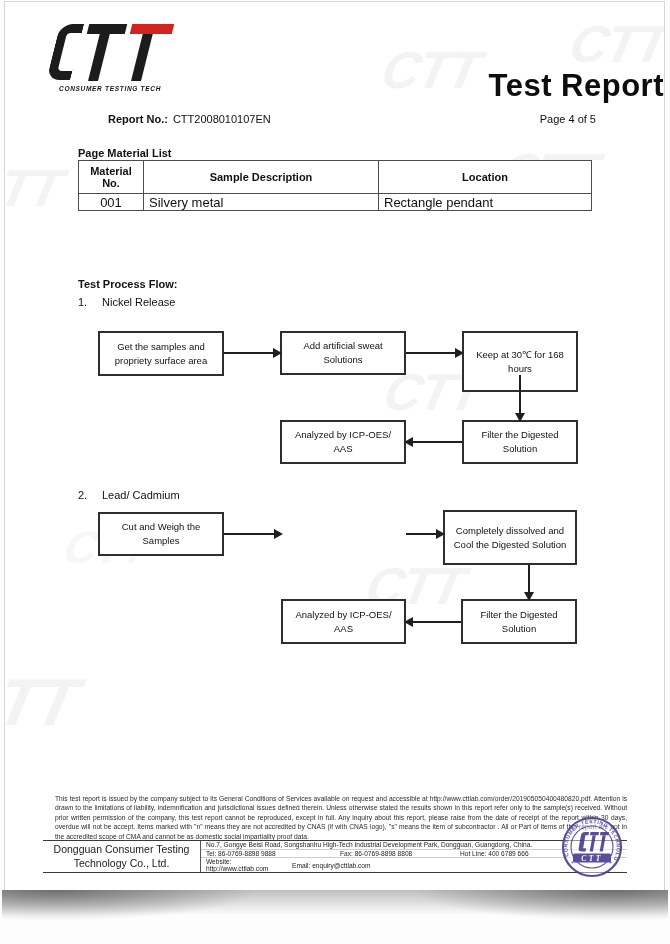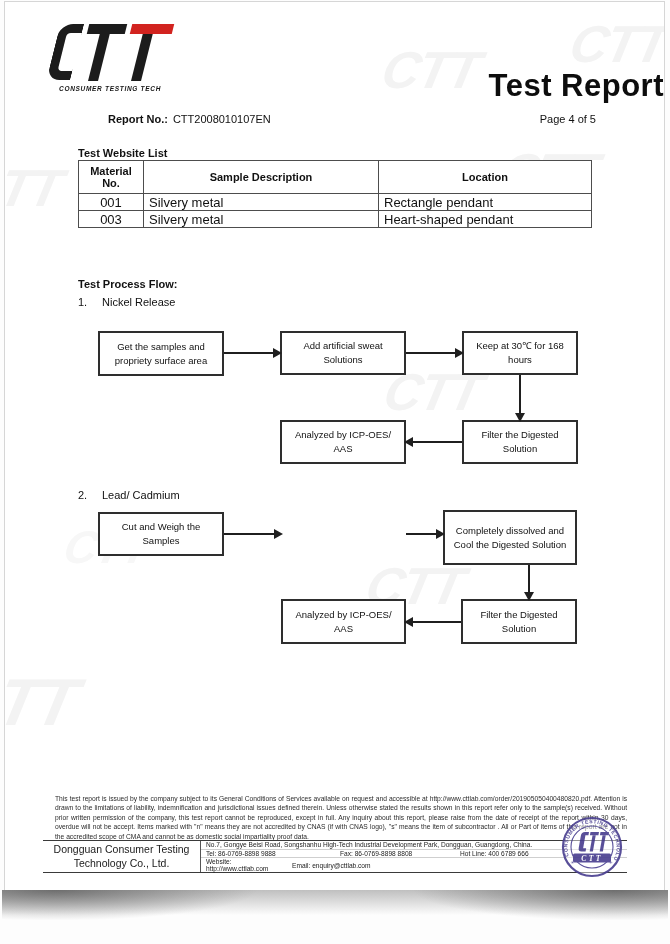--- a/index.html
+++ b/index.html
@@ -111,49 +111,44 @@
     </div>
     <div class="logo-sub">CONSUMER TESTING TECH</div>
   </div>
 
   <div class="title">Test Report</div>
   <div class="report-line">
     <b>Report No.:</b><span>CTT2008010107EN</span>
   </div>
   <div class="page-ind">Page 4 of 5</div>
 
-  <div class="sec-label" style="left:73px;top:145px;">Test Website List</div>
+  <div class="sec-label" style="left:73px;top:145px;">Page Material List</div>
   <table class="mat">
     <tbody>
         <tr>
       <th class="c-no">Material No.</th>
       <th class="c-desc">Sample Description</th>
       <th class="c-loc">Location</th>
     </tr>
     <tr>
       <td class="c-no">001</td>
       <td class="c-desc">Silvery metal</td>
       <td class="c-loc">Rectangle pendant</td>
     </tr>
-    <tr>
-      <td class="c-no">003</td>
-      <td class="c-desc">Silvery metal</td>
-      <td class="c-loc">Heart-shaped pendant</td>
-    </tr>
   </tbody>
     </table>
 
   <div class="sec-label" style="left:73px;top:276px;">Test Process Flow:</div>
 
   <span class="flow-num" style="top:294px;">1.</span>
   <span class="flow-name" style="top:294px;">Nickel Release</span>
 
   <div class="fbox" style="left:275px;top:329px;width:126px;height:44px;">Add artificial sweat Solutions</div>
   <div class="fbox" style="left:93px;top:329px;width:126px;height:45px;">Get the samples and propriety surface area</div>
-  <div class="fbox" style="left:457px;top:329px;width:116px;height:44px;">Keep at 30℃ for 168 hours</div>
+  <div class="fbox" style="left:457px;top:329px;width:116px;height:61px;">Keep at 30℃ for 168 hours</div>
   <div class="fbox" style="left:457px;top:418px;width:116px;height:44px;">Filter the Digested Solution</div>
   <div class="fbox" style="left:275px;top:418px;width:126px;height:44px;">Analyzed by ICP-OES/ AAS</div>
 
   <div class="arr h r" style="left:219px;top:350px;width:56px;"></div>
   <div class="arr h r" style="left:401px;top:350px;width:56px;"></div>
   <div class="arr v d" style="left:514px;top:373px;height:45px;"></div>
   <div class="arr h l" style="left:401px;top:439px;width:56px;"></div>
 
   <span class="flow-num" style="top:487px;">2.</span>
   <span class="flow-name" style="top:487px;">Lead/ Cadmium</span>

